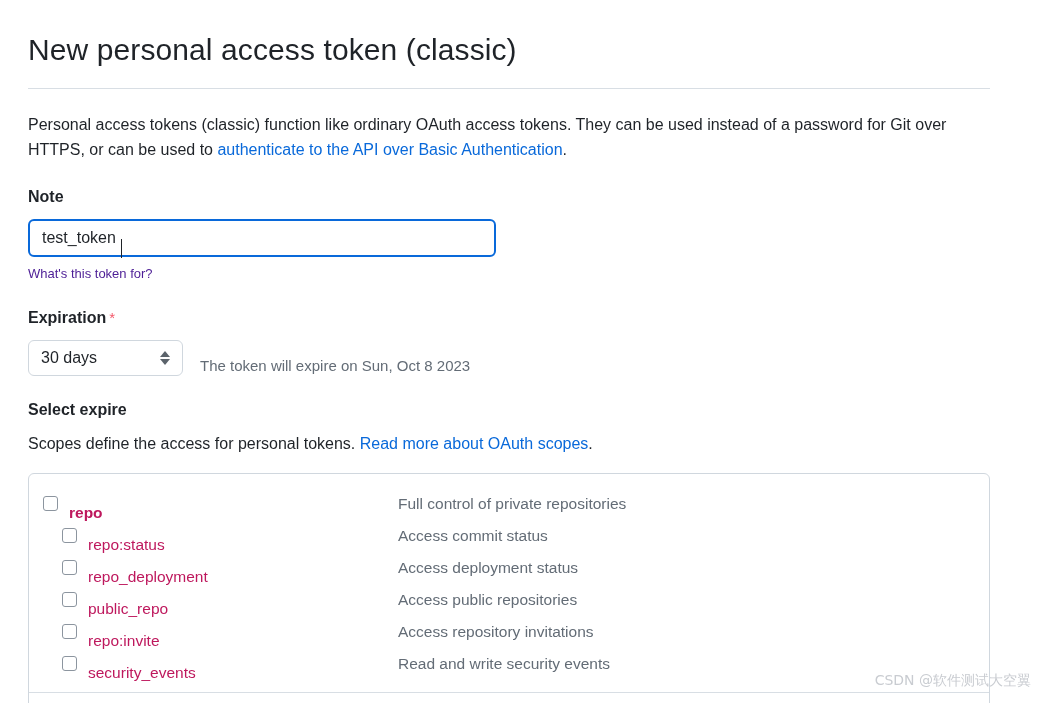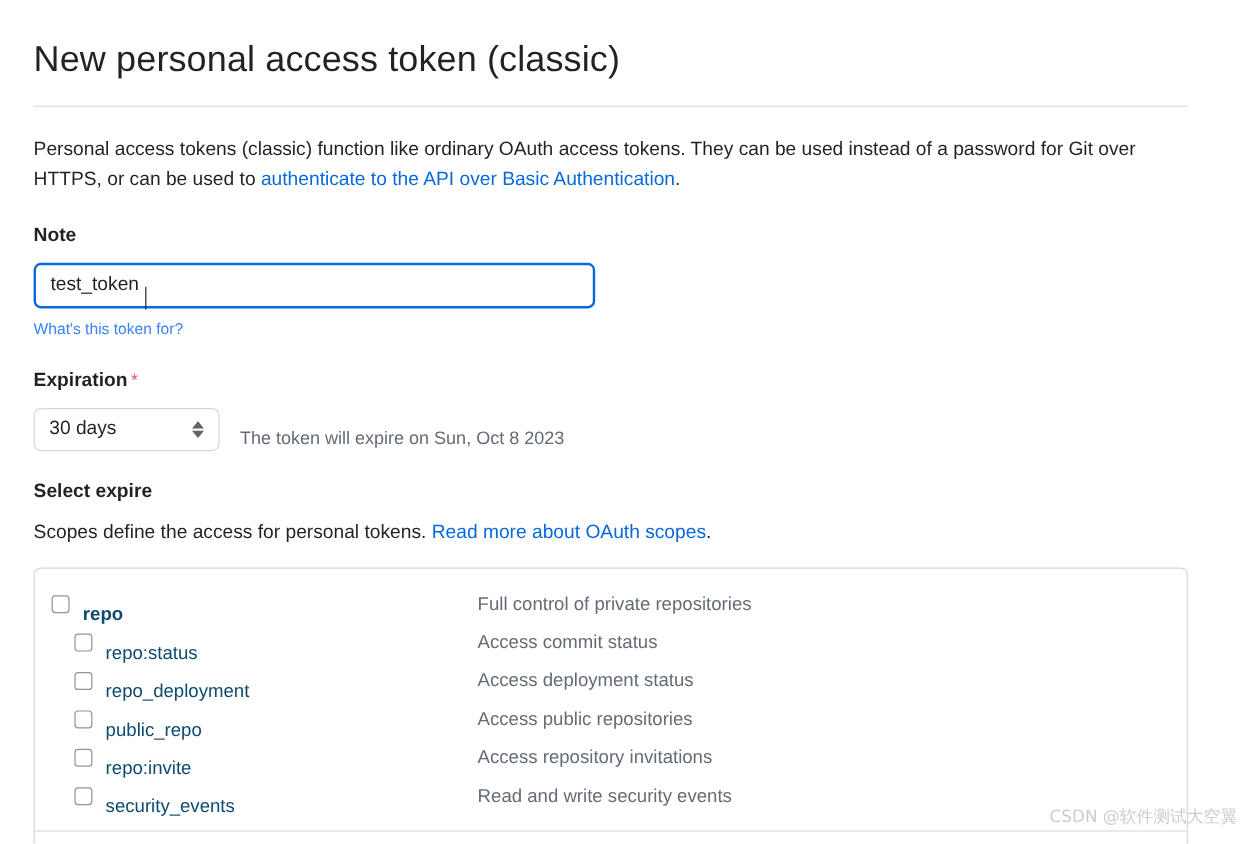--- a/index.html
+++ b/index.html
@@ -90,21 +90,21 @@
   .caret {
     position: absolute;
     left: 93px;
     top: 20px;
     width: 1px;
     height: 19px;
     background: #1f2328;
   }
   .help-text {
     font-size: 13px;
-    color: #3b82f6;
+    color: #4c1d95;
     margin: 0;
     padding-top: 8px;
     line-height: 18px;
   }
 
   
   .exp-row {
     display: flex;
     align-items: flex-end;
     margin-top: 12px;
@@ -191,21 +191,21 @@
     height: 15px;
     border: 1px solid #8c959f;
     border-radius: 3px;
     background: #ffffff;
     margin: 0;
     flex: 0 0 auto;
     cursor: pointer;
   }
   .scope-name {
     font-size: 15.5px;
-    color: #0c4a6e;
+    color: #be185d;
     margin-left: 11px;
     white-space: nowrap;
     margin-top: 18px;
   }
   .scope-row.parent .scope-name { font-weight: bold; }
   .scope-desc {
     position: absolute;
     left: 369px;
     font-size: 15.5px;
     color: #636c76;

